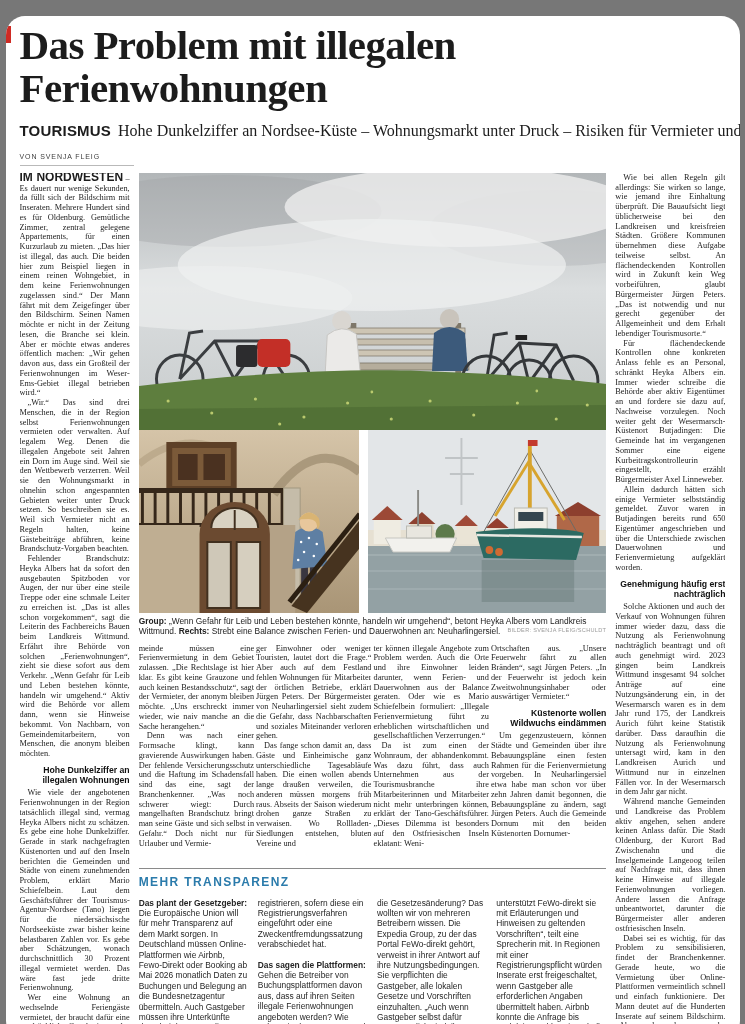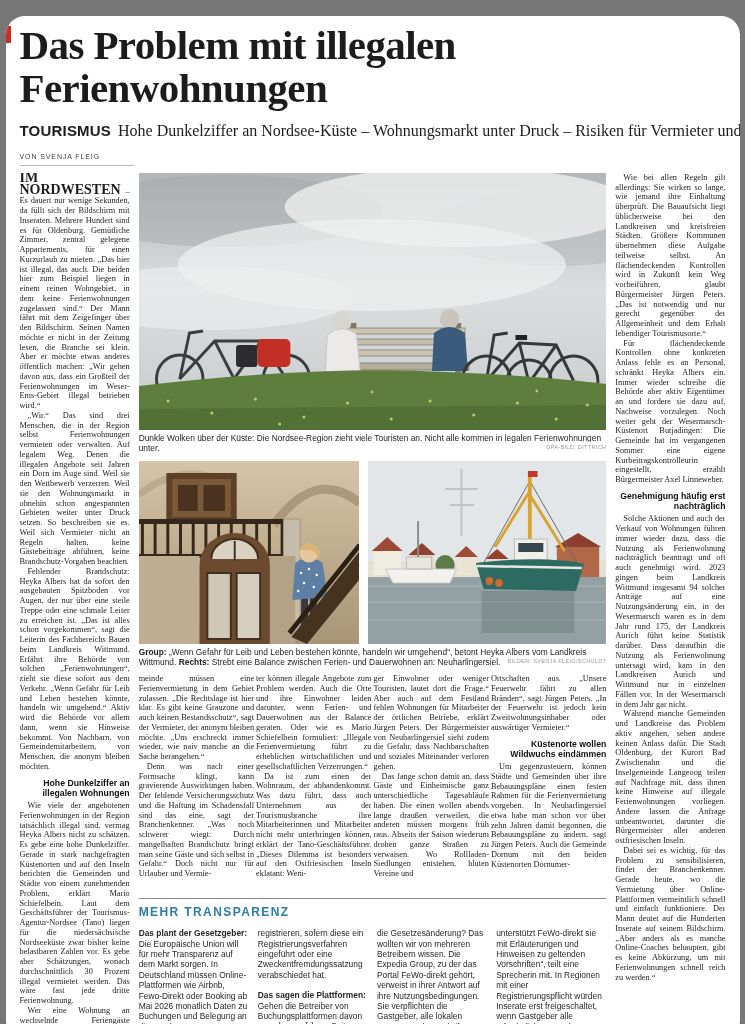--- a/index.html
+++ b/index.html
@@ -13,21 +13,21 @@
   .deck{font-size:16px;white-space:nowrap;}
   .byline{font-family:"Liberation Sans",sans-serif;font-size:7px;letter-spacing:.9px;color:#3d3d3d;
           width:114px;padding-bottom:5px;border-bottom:1px solid #b9b9b9;margin-bottom:7px;}
   .grid{display:grid;grid-template-columns:repeat(6,1fr);column-gap:9px;}
   .tcol{font-size:8.3px;line-height:9.75px;text-align:justify;height:906px;overflow:hidden;}
   .tcol p{margin:0;text-indent:8px;}
   .tcol p.lead,.tcol p.pc{text-indent:0;}
   .tcol h3{font-family:"Liberation Sans",sans-serif;font-size:8.7px;line-height:10.2px;margin:6px 0 3px 0;
            text-align:right;color:#101010;}
   span.b{font-weight:700;}
-  span.sans{font-family:Liberation Serif, serif;font-size:14px;}
+  span.sans{font-family:Liberation Sans, sans-serif;font-size:12px;}
   .center{grid-column:2/6;}
   .photo{display:block;width:100%;}
   .cap{position:relative;font-family:"Liberation Sans",sans-serif;font-size:8.4px;line-height:10.3px;
        color:#222;margin:3px 0 7px 0;text-align:left;}
   .credit{position:absolute;right:0;bottom:1px;font-size:5.6px;color:#9b9b9b;letter-spacing:.3px;
           background:#fff;padding-left:5px;}
   .photorow{display:flex;gap:9px;}
   .photorow .ph-l{width:47.2%;}
   .photorow .ph-r{flex:1;}
   .ctextgrid{display:grid;grid-template-columns:repeat(4,1fr);column-gap:2px;height:219px;overflow:hidden;}
@@ -129,24 +129,20 @@
               <circle cx="345" cy="242" r="1.6"></circle>
               <circle cx="390" cy="230" r="1.6"></circle>
             <circle cx="430" cy="246" r="1.6"></circle>
               <circle cx="462" cy="232" r="1.6"></circle>
               <circle cx="145" cy="251" r="1.6"></circle>
             <circle cx="240" cy="219" r="1.4"></circle>
               <circle cx="410" cy="218" r="1.4"></circle>
           </g>
         </svg>
 
-        <div class="cap">
-          <span><span>Dunkle Wolken über der Küste: Die Nordsee-Region zieht viele Touristen an. Nicht alle kommen in legalen Ferienwohnungen unter.</span></span>
-          <span class="credit">DPA-BILD: DITTRICH</span>
-        </div>
 
         <div class="photorow">
 
           <svg class="photo ph-l" height="183" viewBox="0 0 226 183" preserveAspectRatio="none">
             <defs>
               <linearGradient id="wg" x1="0" y1="0" x2="0" y2="1">
                 <stop offset="0" stop-color="#d5c4a8"></stop>
                   <stop offset="1" stop-color="#a99576"></stop>
               </linearGradient>
             </defs>
@@ -254,26 +250,26 @@
           <span><span class="b">Group: </span><span>„Wenn Gefahr für Leib und Leben bestehen könnte, handeln wir umgehend“, betont Heyka Albers vom Landkreis Wittmund. </span><span class="b">Rechts: </span><span>Strebt eine Balance zwischen Ferien- und Dauerwohnen an: Neuharlingersiel.</span></span>
           <span class="credit">BILDER: SVENJA FLEIG/SCHULDT</span>
         </div>
 
         <div class="ctextgrid">
           <div class="tcol">
               <p class="pc"><span>meinde müssen eine Ferienvermietung in dem Gebiet zulassen. „Die Rechtslage ist hier klar. Es gibt keine Grauzone und auch keinen Bestandsschutz“, sagt der Vermieter, der anonym bleiben möchte. „Uns erschreckt immer wieder, wie naiv manche an die Sache herangehen.“</span></p>
               <p class="p"><span>Denn was nach einer Formsache klingt, kann gravierende Auswirkungen haben. Der fehlende Versicherungsschutz und die Haftung im Schadensfall sind das eine, sagt der Branchenkenner. „Was noch schwerer wiegt: Durch mangelhaften Brandschutz bringt man seine Gäste und sich selbst in Gefahr.“ Doch nicht nur für Urlauber und Vermie-</span></p>
             </div>
           <div class="tcol">
+              <p class="pc"><span>ger Einwohner oder weniger Touristen, lautet dort die Frage.“ Aber auch auf dem Festland fehlen Wohnungen für Mitarbeiter der örtlichen Betriebe, erklärt Jürgen Peters. Der Bürgermeister von Neuharlingersiel sieht zudem die Gefahr, dass Nachbarschaften und soziales Miteinander verloren gehen.</span></p>
+              <p class="p"><span>Das fange schon damit an, dass Gäste und Einheimische ganz unterschiedliche Tagesabläufe haben. Die einen wollen abends lange draußen verweilen, die anderen müssen morgens früh raus. Abseits der Saison wiederum drohen ganze Straßen zu verwaisen. Wo Rollladen-Siedlungen entstehen, bluten Vereine und</span></p>
+            </div>
+          <div class="tcol">
               <p class="pc"><span>ter können illegale Angebote zum Problem werden. Auch die Orte und ihre Einwohner leiden darunter, wenn Ferien- und Dauerwohnen aus der Balance geraten. Oder wie es Mario Schiefelbein formuliert: „Illegale Ferienvermietung führt zu erheblichen wirtschaftlichen und gesellschaftlichen Verzerrungen.“</span></p>
               <p class="p"><span>Da ist zum einen der Wohnraum, der abhandenkommt. Was dazu führt, dass auch Unternehmen aus der Tourismusbranche ihre Mitarbeiterinnen und Mitarbeiter nicht mehr unterbringen können, erklärt der Tano-Geschäftsführer. „Dieses Dilemma ist besonders auf den Ostfriesischen Inseln eklatant: Weni-</span></p>
-            </div>
-          <div class="tcol">
-              <p class="pc"><span>ger Einwohner oder weniger Touristen, lautet dort die Frage.“ Aber auch auf dem Festland fehlen Wohnungen für Mitarbeiter der örtlichen Betriebe, erklärt Jürgen Peters. Der Bürgermeister von Neuharlingersiel sieht zudem die Gefahr, dass Nachbarschaften und soziales Miteinander verloren gehen.</span></p>
-              <p class="p"><span>Das fange schon damit an, dass Gäste und Einheimische ganz unterschiedliche Tagesabläufe haben. Die einen wollen abends lange draußen verweilen, die anderen müssen morgens früh raus. Abseits der Saison wiederum drohen ganze Straßen zu verwaisen. Wo Rollladen-Siedlungen entstehen, bluten Vereine und</span></p>
             </div>
           <div class="tcol">
               <p class="pc"><span>Ortschaften aus. „Unsere Feuerwehr fährt zu allen Bränden“, sagt Jürgen Peters. „In der Feuerwehr ist jedoch kein Zweitwohnungsinhaber oder auswärtiger Vermieter.“</span></p>
               <h3><span>Küstenorte wollen Wildwuchs eindämmen</span></h3>
               <p class="p"><span>Um gegenzusteuern, können Städte und Gemeinden über ihre Bebauungspläne einen festen Rahmen für die Ferienvermietung vorgeben. In Neuharlingersiel etwa habe man schon vor über zehn Jahren damit begonnen, die Bebauungspläne zu ändern, sagt Jürgen Peters. Auch die Gemeinde Dornum mit den beiden Küstenorten Dornumer-</span></p>
             </div>
         </div>
 
         <div class="infobox">
           <h2 class="iboxtitle">MEHR TRANSPARENZ</h2>
@@ -292,20 +288,21 @@
                 <p class="pc"><span>unterstützt FeWo-direkt sie mit Erläuterungen und Hinweisen zu geltenden Vorschriften“, teilt eine Sprecherin mit. In Regionen mit einer Registrierungspflicht würden Inserate erst freigeschaltet, wenn Gastgeber alle erforderlichen Angaben übermittelt haben. Airbnb konnte die Anfrage bis Redaktionsschluss innerhalb von fünf Werktagen nicht beantworten.</span></p>
               </div>
           </div>
         </div>
 
       </div>
 
       <div class="tcol">
           <p class="p"><span>Wie bei allen Regeln gilt allerdings: Sie wirken so lange, wie jemand ihre Einhaltung überprüft. Die Bauaufsicht liegt üblicherweise bei den Landkreisen und kreisfreien Städten. Größere Kommunen übernehmen diese Aufgabe teilweise selbst. An flächendeckenden Kontrollen wird in Zukunft kein Weg vorbeiführen, glaubt Bürgermeister Jürgen Peters. „Das ist notwendig und nur gerecht gegenüber der Allgemeinheit und dem Erhalt lebendiger Tourismusorte.“</span></p>
           <p class="p"><span>Für flächendeckende Kontrollen ohne konkreten Anlass fehle es an Personal, schränkt Heyka Albers ein. Immer wieder schreibe die Behörde aber aktiv Eigentümer an und fordere sie dazu auf, Nachweise vorzulegen. Noch weiter geht der Wesermarsch-Küstenort Butjadingen: Die Gemeinde hat im vergangenen Sommer eine eigene Kurbeitragskontrolleurin eingestellt, erzählt Bürgermeister Axel Linneweber.</span></p>
+          <p class="p"><span>Allein dadurch hätten sich einige Vermieter selbstständig gemeldet. Zuvor waren in Butjadingen bereits rund 650 Eigentümer angeschrieben und über die Unterschiede zwischen Dauerwohnen und Ferienvermietung aufgeklärt worden.</span></p>
           <h3><span>Genehmigung häufig erst nachträglich</span></h3>
           <p class="p"><span>Solche Aktionen und auch der Verkauf von Wohnungen führen immer wieder dazu, dass die Nutzung als Ferienwohnung nachträglich beantragt und oft auch genehmigt wird. 2023 gingen beim Landkreis Wittmund insgesamt 94 solcher Anträge auf eine Nutzungsänderung ein, in der Wesermarsch waren es in dem Jahr rund 175, der Landkreis Aurich führt keine Statistik darüber. Dass daraufhin die Nutzung als Ferienwohnung untersagt wird, kam in den Landkreisen Aurich und Wittmund nur in einzelnen Fällen vor. In der Wesermarsch in dem Jahr gar nicht.</span></p>
           <p class="p"><span>Während manche Gemeinden und Landkreise das Problem aktiv angehen, sehen andere keinen Anlass dafür. Die Stadt Oldenburg, der Kurort Bad Zwischenahn und die Inselgemeinde Langeoog teilen auf Nachfrage mit, dass ihnen keine Hinweise auf illegale Ferienwohnungen vorliegen. Andere lassen die Anfrage unbeantwortet, darunter die Bürgermeister aller anderen ostfriesischen Inseln.</span></p>
           <p class="p"><span>Dabei sei es wichtig, für das Problem zu sensibilisieren, findet der Branchenkenner. Gerade heute, wo die Vermietung über Online-Plattformen vermeintlich schnell und einfach funktioniere. Der Mann deutet auf die Hunderten Inserate auf seinem Bildschirm. „Aber anders als es manche Online-Coaches behaupten, gibt es keine Abkürzung, um mit Ferienwohnungen schnell reich zu werden.“</span></p>
         </div>
 
     </div>
   </div>
 </div>
 

